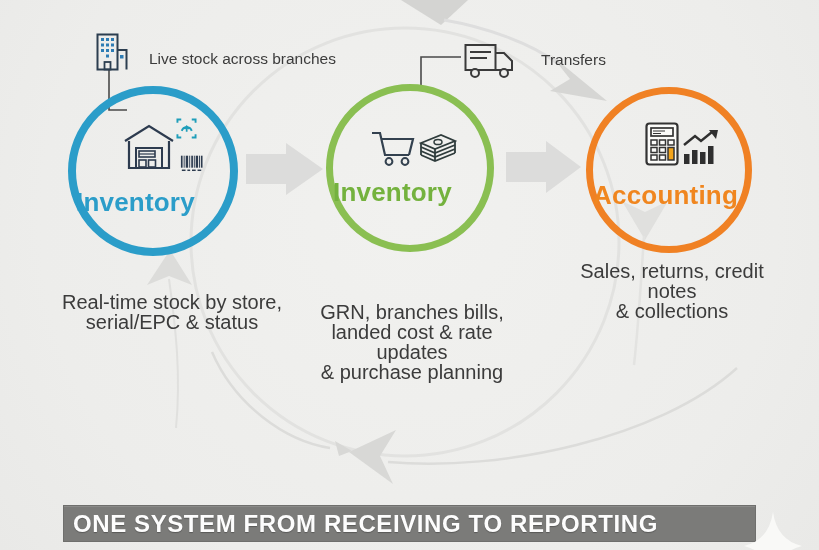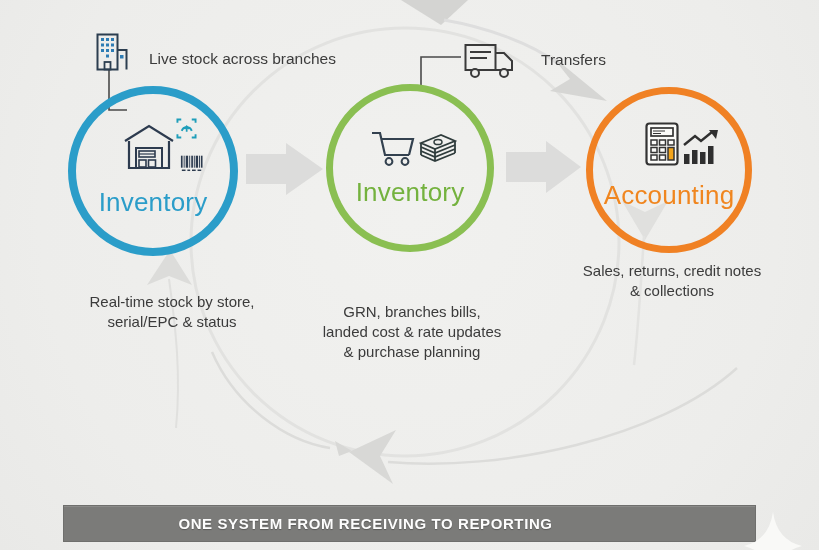--- a/index.html
+++ b/index.html
@@ -23,45 +23,45 @@
 
   
   .stage-circle {
     position:absolute; border-radius:50%; box-sizing:border-box; z-index:2;
     background:transparent;
   }
   .stage-inventory  { left:68px;  top:86px; width:170px; height:170px; border:8px solid #2b9dc9; }
   .stage-purchasing { left:326px; top:84px; width:168px; height:168px; border:7px solid #8abf52; }
   .stage-accounting { left:586px; top:87px; width:166px; height:166px; border:7px solid #f08124; }
   .circle-label {
-    position:absolute; left:0; right:0; text-align:center;
-    font-weight:normal; font-size:26px; letter-spacing:0.2px;
+    position:absolute; left:0; right:0; 
+    font-weight:bold; font-size:26px; letter-spacing:0.2px;
   }
   .stage-inventory  .circle-label { top:93px;  color:#2b9dc9; }
   .stage-purchasing .circle-label { top:86px;  color:#74b23e; }
   .stage-accounting .circle-label { top:86px;  color:#f0861f; }
   .circle-icons { position:absolute; }
 
   
-  .desc { position:absolute; text-align:center; color:#3b3b3b; font-size:15px; line-height:20px; z-index:3; }
+  .desc { position:absolute; text-align:center; color:#3b3b3b; font-size:20px; line-height:20px; z-index:3; }
   .desc-inventory  { left:48px;  top:292px; width:248px; }
   .desc-purchasing { left:304px; top:302px; width:216px; }
   .desc-accounting-1 { left:556px; top:261px; width:232px; }
   .desc-accounting-2 { left:556px; top:306px; width:232px; }
 
   
   .banner {
     position:absolute; left:63px; top:505px; width:693px; height:37px; z-index:5;
     background:#7b7b79; border:1px solid #6f6f6d; box-sizing:border-box;
     box-shadow: inset 0 1px 0 rgba(255,255,255,0.12);
     display:flex; align-items:center; justify-content:center;
     padding-right:88px;
   }
   .banner-text {
-    color:#fdfdfd; font-weight:bold; font-size:15px; letter-spacing:0.6px;
+    color:#fdfdfd; font-weight:bold; font-size:24px; letter-spacing:0.6px;
     white-space:nowrap; text-shadow:0 1px 1px rgba(0,0,0,0.28);
   }
 </style>
 </head>
 <body>
 
 <div class="canvas">
 
   <svg class="bg-svg" width="819" height="550" viewBox="0 0 819 550">
 

